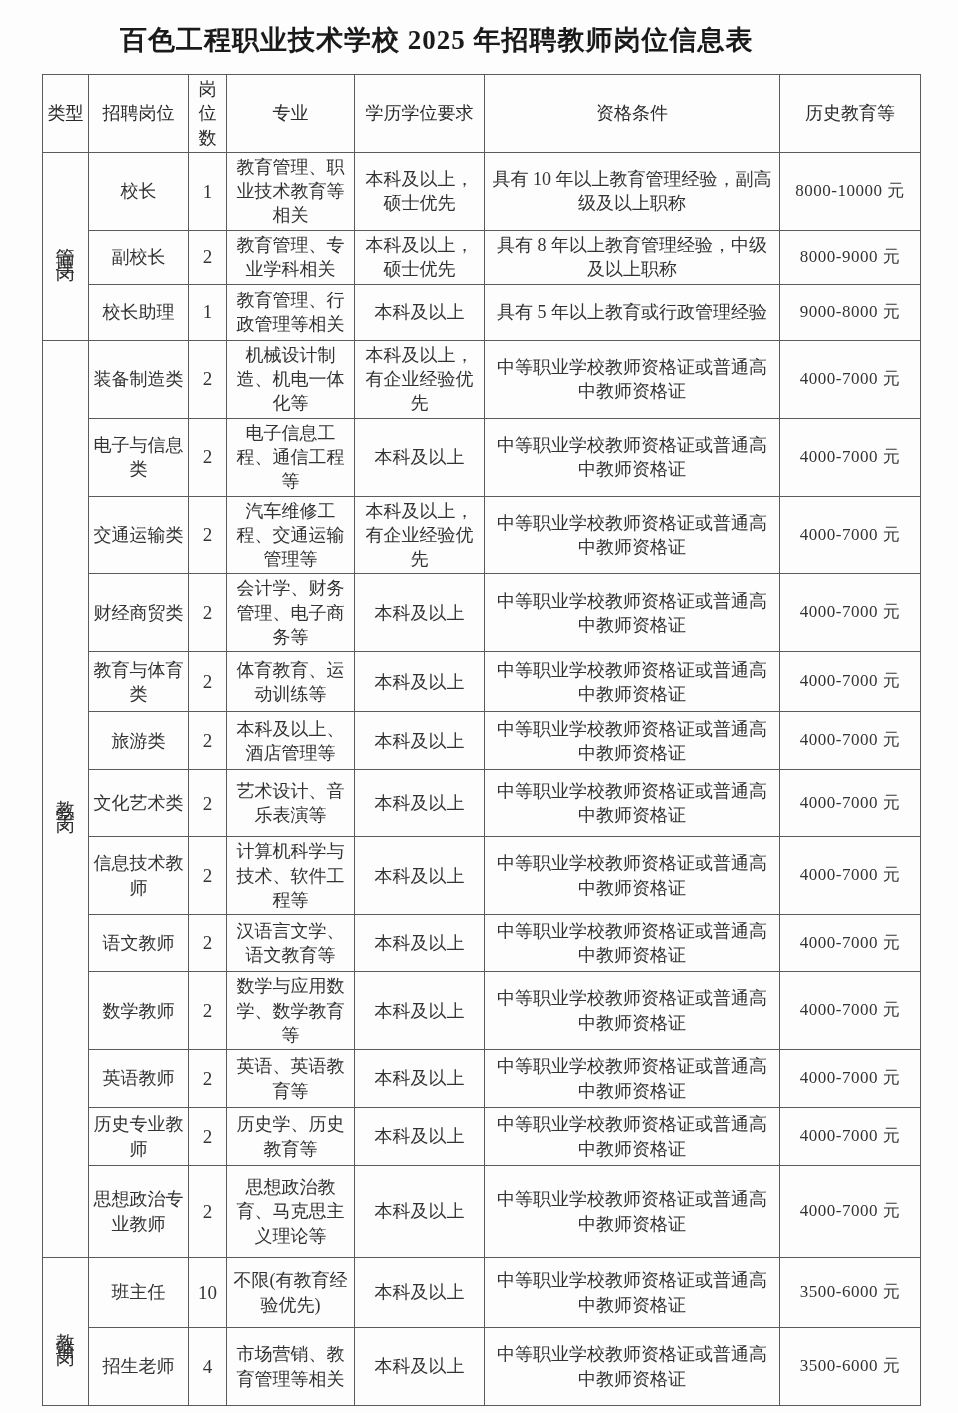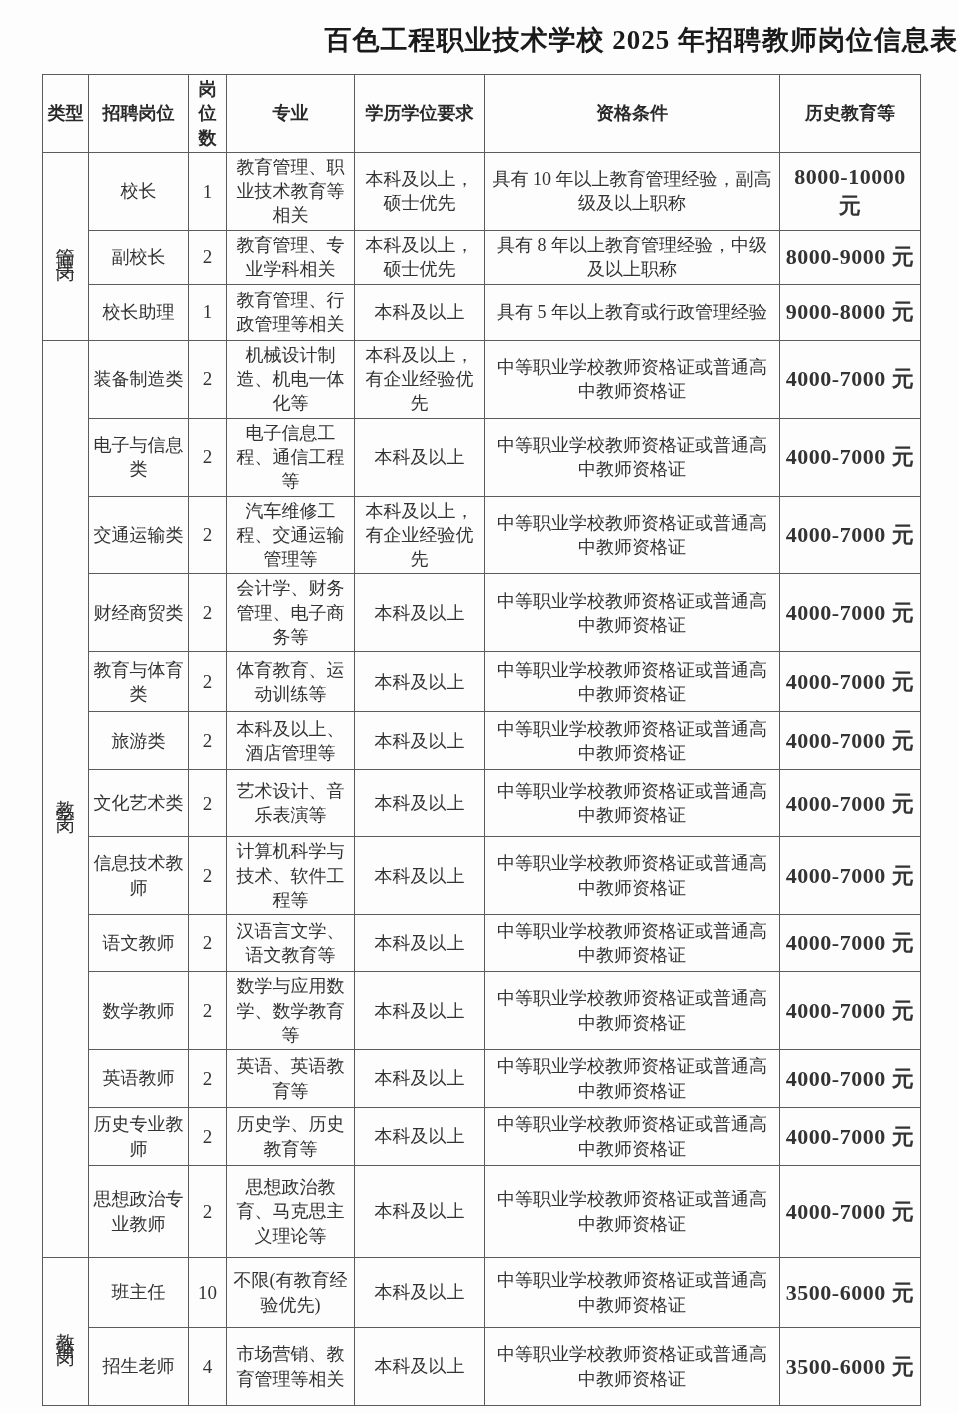--- a/index.html
+++ b/index.html
@@ -13,21 +13,21 @@
   }
   .page { width: 958px; height: 1413px; position: relative; }
   .attachment {
     padding: 26px 0 0 48px;
     font-size: 24px;
     font-weight: bold;
     color: #1f1f1f;
   }
   .title {
     margin-top: 22px;
-    text-align: right;
+    text-align: left;
     padding-left: 120px;
     font-size: 27px;
     font-weight: bold;
     color: #1a1a1a;
     letter-spacing: 1px;
   }
   table.jobs {
     margin: 16px 0 0 42px;
     width: 878px;
     border-collapse: collapse;
@@ -37,28 +37,28 @@
   table.jobs th, table.jobs td {
     border: 1px solid #5c5c5c;
     text-align: center;
     vertical-align: middle;
     padding: 2px 4px;
     line-height: 1.35;
     color: #333;
     word-break: break-all;
   }
   table.jobs thead th {
-    font-weight: bold;
+    font-weight: normal;
     font-size: 18px;
     height: 73px;
     color: #2a2a2a;
   }
   th.c-pos, th.c-major, th.c-edu, th.c-qual, th.c-salary { text-align: left; padding-left: 14px; }
   th.c-qual { padding-left: 10px; }
-  td.c-salary { font-size: 22px; letter-spacing: 0.5px; font-weight: bold; }
+  td.c-salary { font-size: 17px; letter-spacing: 0.5px; }
   td.c-count { font-size: 19px; }
   td.c-qual { padding: 2px 10px; }
   .group-cell { padding: 0; }
   .vert {
     display: inline-block;
     writing-mode: vertical-rl;
     text-orientation: upright;
     letter-spacing: 7px;
     font-size: 19px;
     color: #2a2a2a;

